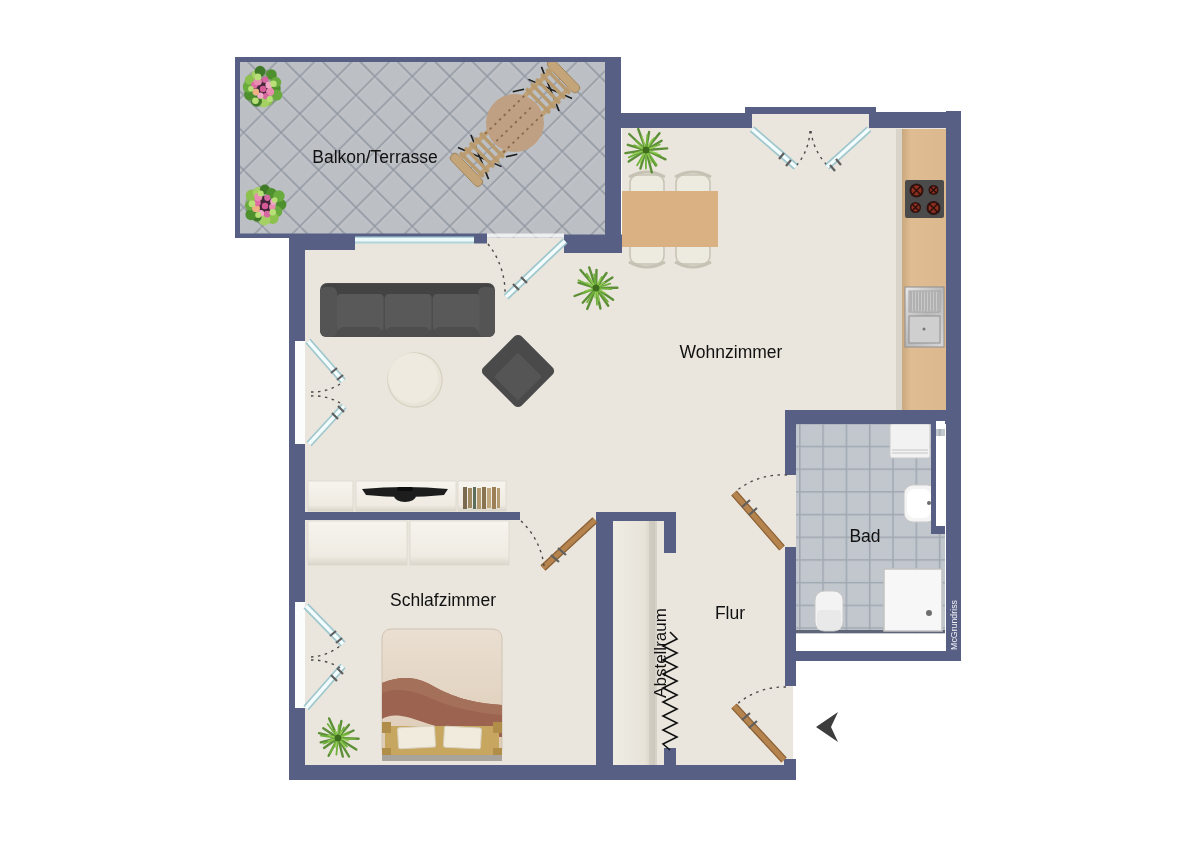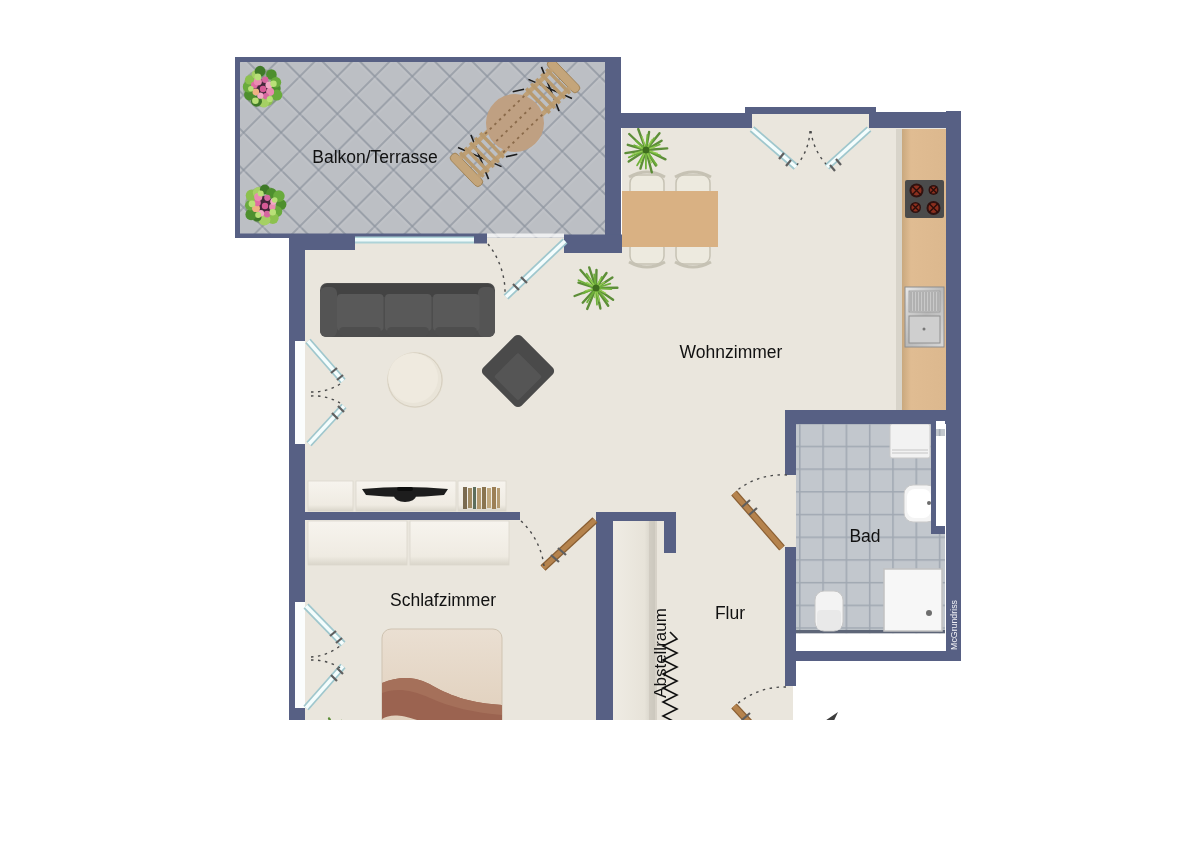--- a/index.html
+++ b/index.html
@@ -1,16 +1,16 @@
 <!DOCTYPE html>
 <html><head>
 <meta charset="utf-8">
 <style>
 html,body{margin:0;padding:0;background:#ffffff;}
-#plan{width:1200px;height:720px;position:relative;font-family:"Liberation Sans", sans-serif;}
+#plan{width:1200px;height:848px;position:relative;font-family:"Liberation Sans", sans-serif;}
 </style>
 </head>
 <body>
 <div id="plan">
 <svg width="1200" height="848" viewBox="0 0 1200 848">
 <defs>
 <pattern id="balTile" width="26.5" height="26.5" patternUnits="userSpaceOnUse" patternTransform="rotate(45 0 0)">
   <rect width="26.5" height="26.5" fill="#bcbfc4"></rect>
   <path d="M0 1 H26.5 M1 0 V26.5" stroke="#8f96a0" stroke-width="1.35" fill="none"></path>
   <path d="M0 3 H26.5 M3 0 V26.5" stroke="#c9ccd1" stroke-width="0.9" fill="none" opacity="0.45"></path>

